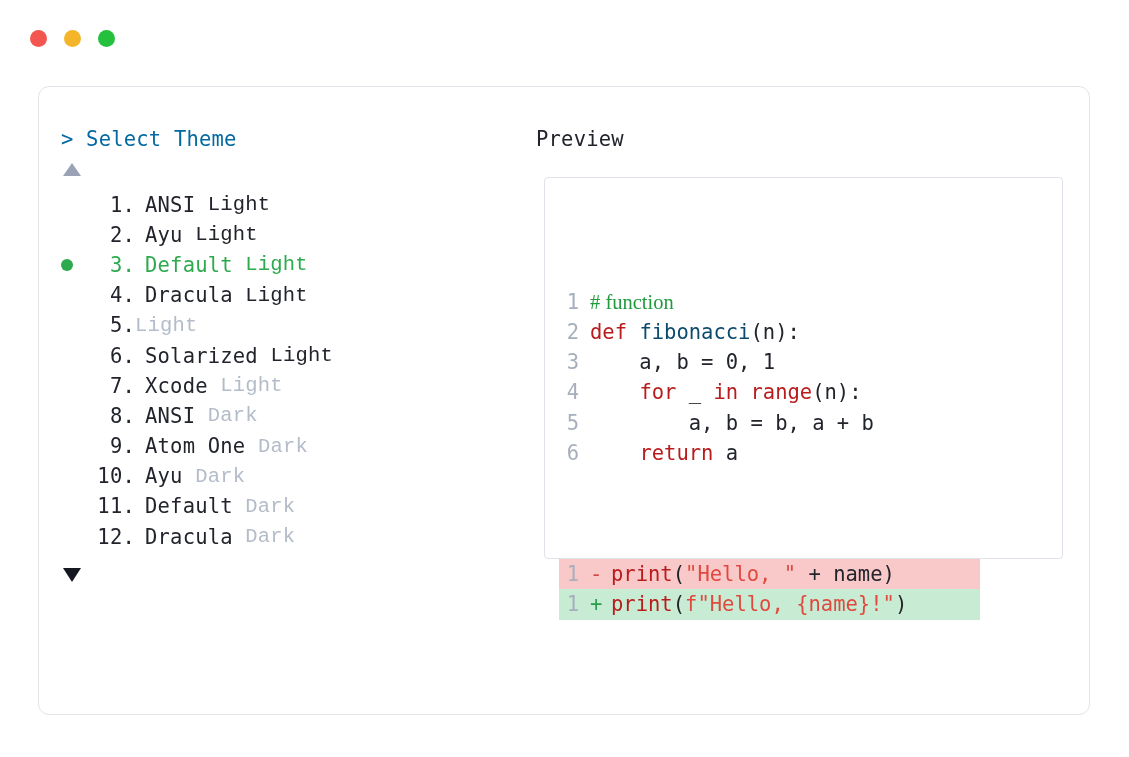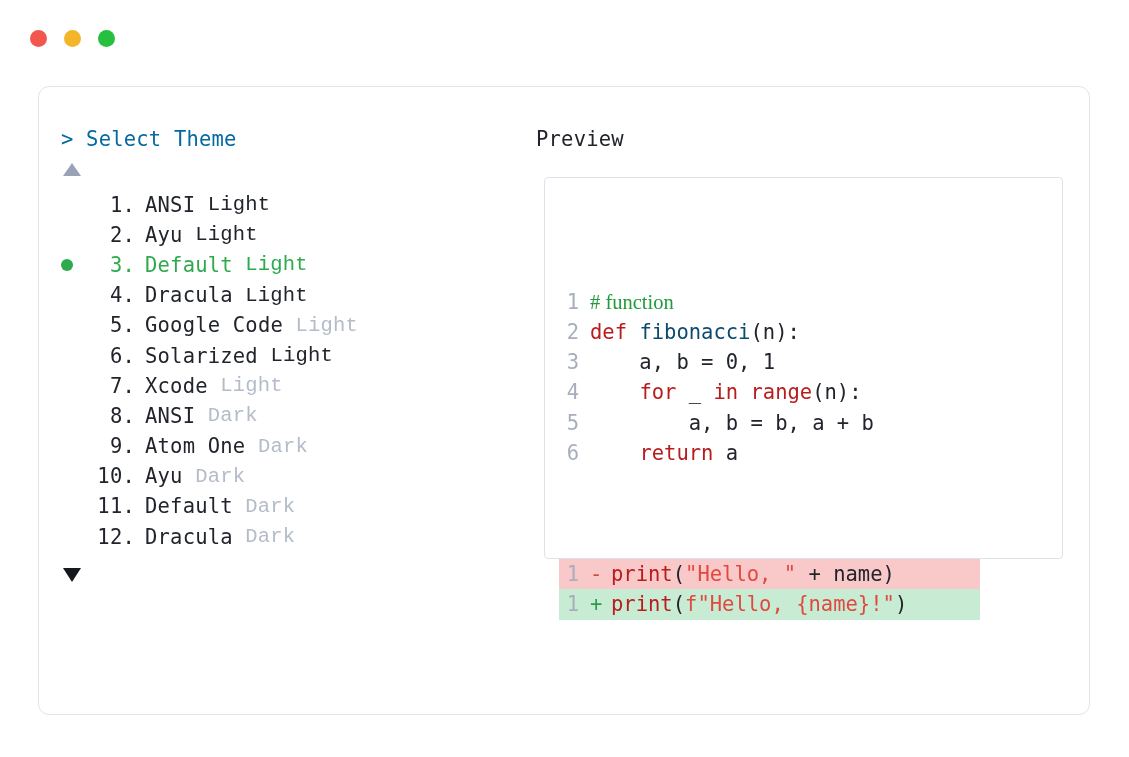--- a/index.html
+++ b/index.html
@@ -208,21 +208,21 @@
   <div class="card-inner">
 
     <div class="left-col">
       <div class="prompt-line">&gt; Select Theme</div>
       <div class="scroll-arrow up"></div>
       <ul class="theme-list">
           <li class="theme-item"><span class="bullet-slot"></span><span class="idx">1.</span><span class="nm">ANSI </span><span class="sfx strong">Light</span></li>
           <li class="theme-item"><span class="bullet-slot"></span><span class="idx">2.</span><span class="nm">Ayu </span><span class="sfx strong">Light</span></li>
           <li class="theme-item selected"><span class="bullet-slot"><span class="bullet"></span></span><span class="idx">3.</span><span class="nm">Default </span><span class="sfx strong">Light</span></li>
           <li class="theme-item"><span class="bullet-slot"></span><span class="idx">4.</span><span class="nm">Dracula </span><span class="sfx strong">Light</span></li>
-          <li class="theme-item"><span class="bullet-slot"></span><span class="idx">5.</span><span class="nm">Google Code </span><span class="sfx dim">Light</span></li>
+          <li class="theme-item"><span class="bullet-slot"></span><span class="idx">5.</span><span class="sfx dim">Light</span></li>
           <li class="theme-item"><span class="bullet-slot"></span><span class="idx">6.</span><span class="nm">Solarized </span><span class="sfx strong">Light</span></li>
           <li class="theme-item"><span class="bullet-slot"></span><span class="idx">7.</span><span class="nm">Xcode </span><span class="sfx dim">Light</span></li>
           <li class="theme-item"><span class="bullet-slot"></span><span class="idx">8.</span><span class="nm">ANSI </span><span class="sfx dim">Dark</span></li>
           <li class="theme-item"><span class="bullet-slot"></span><span class="idx">9.</span><span class="nm">Atom One </span><span class="sfx dim">Dark</span></li>
           <li class="theme-item"><span class="bullet-slot"></span><span class="idx">10.</span><span class="nm">Ayu </span><span class="sfx dim">Dark</span></li>
           <li class="theme-item"><span class="bullet-slot"></span><span class="idx">11.</span><span class="nm">Default </span><span class="sfx dim">Dark</span></li>
           <li class="theme-item"><span class="bullet-slot"></span><span class="idx">12.</span><span class="nm">Dracula </span><span class="sfx dim">Dark</span></li>
         </ul>
       <div class="scroll-arrow down"></div>
     </div>

